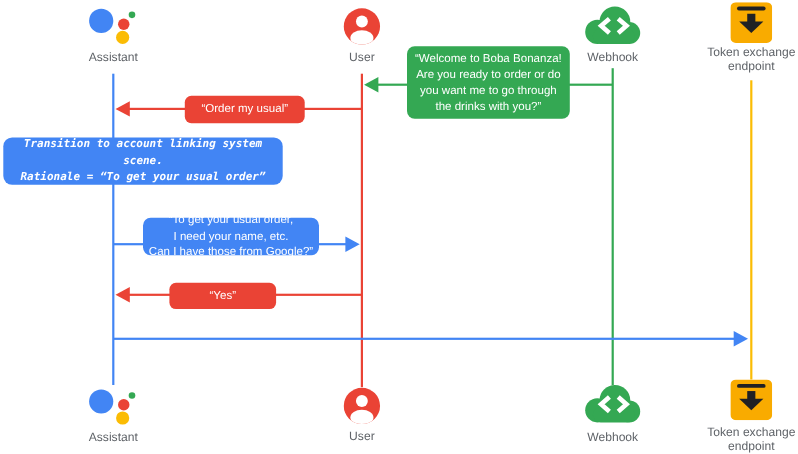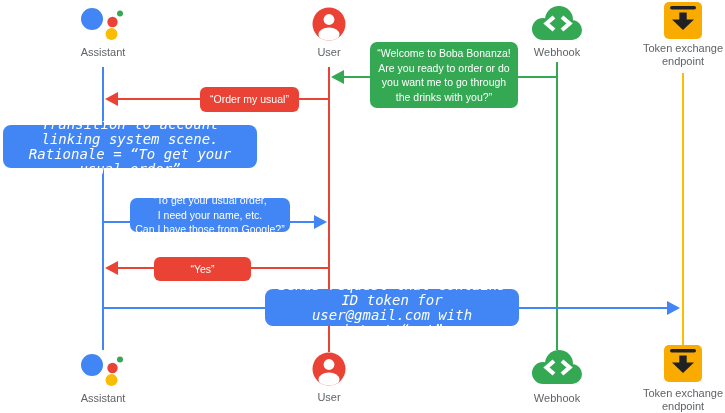--- a/index.html
+++ b/index.html
@@ -15,21 +15,21 @@
   .hline{position:absolute;height:2px;}
   .ah{position:absolute;width:0;height:0;border-top:7px solid transparent;border-bottom:7px solid transparent;}
   .ah-left-red{border-right:13px solid #EA4335;}
   .ah-left-green{border-right:13px solid #34A853;}
   .ah-right-blue{border-left:13px solid #4285F4;}
   .msg{
     position:absolute;color:#fff;display:flex;align-items:center;justify-content:center;
     text-align:center;white-space:pre-line;box-sizing:border-box;
   }
   .msg-sans{font-size:10.5px;line-height:14.5px;border-radius:7px;padding:4px 4px;}
-  .msg-mono{font-family:"DejaVu Sans Mono",monospace;font-style:italic;font-size:14px;line-height:15px;border-radius:8px;padding:4px 6px;}
+  .msg-mono{font-family:"DejaVu Sans Mono",monospace;font-style:italic;font-size:10px;line-height:15px;border-radius:8px;padding:4px 6px;font-weight:bold;}
   .bg-green{background:#34A853;}
   .bg-red{background:#EA4335;}
   .bg-blue{background:#4285F4;}
   .plabel{
     position:absolute;width:110px;text-align:center;color:#5F6368;
     font-size:11px;line-height:13px;font-weight:400;white-space:pre-line;
   }
   .picon{position:absolute;}
 </style>
 </head>
@@ -94,33 +94,31 @@
   <div class="ah ah-left-red" style="left:105px;top:261px;"></div>
 
   <div class="hline c-blue" style="left:103px;top:307px;width:565px;"></div>
   <div class="ah ah-right-blue" style="left:667px;top:301px;"></div>
 
   <div class="msg msg-sans bg-green" style="left:370px;top:42px;width:148px;height:66px;">“Welcome to Boba Bonanza!
 Are you ready to order or do
 you want me to go through
 the drinks with you?”</div>
 
-  <div class="msg msg-sans bg-red" style="left:168px;top:87px;width:99px;height:25px;border-radius:6px;margin-left:32px;">“Order my usual”</div>
+  <div class="msg msg-sans bg-red" style="left:168px;top:87px;width:109px;height:25px;border-radius:6px;">“Order my usual”</div>
 
   <div class="msg msg-mono bg-blue" style="left:3px;top:125px;width:254px;height:43px;">Transition to account linking system scene.
 Rationale = “To get your usual order”</div>
 
   <div class="msg msg-sans bg-blue" style="left:130px;top:198px;width:160px;height:34px;">“To get your usual order,
 I need your name, etc.
 Can I have those from Google?”</div>
 
   <div class="msg msg-sans bg-red" style="left:154px;top:257px;width:97px;height:24px;border-radius:6px;">“Yes”</div>
 
-  <div class="msg msg-mono bg-blue" style="left:265px;top:289px;width:254px;height:37px;">Sends request that contains ID token for
-user@gmail.com with intent=“get”</div>
 
   <svg class="picon" style="left:79px;top:348px;" width="48" height="42" viewBox="0 0 48 42">
     <circle cx="13" cy="17" r="11" fill="#4285F4"></circle>
     <circle cx="33.5" cy="20" r="5.2" fill="#EA4335"></circle>
     <circle cx="41" cy="11.5" r="3" fill="#34A853"></circle>
     <circle cx="32.5" cy="32" r="6" fill="#FBBC04"></circle>
   </svg>
   <div class="plabel" style="left:48px;top:392px;">Assistant</div>
 
   <svg class="picon" style="left:312px;top:352px;" width="34" height="34" viewBox="0 0 34 34">

